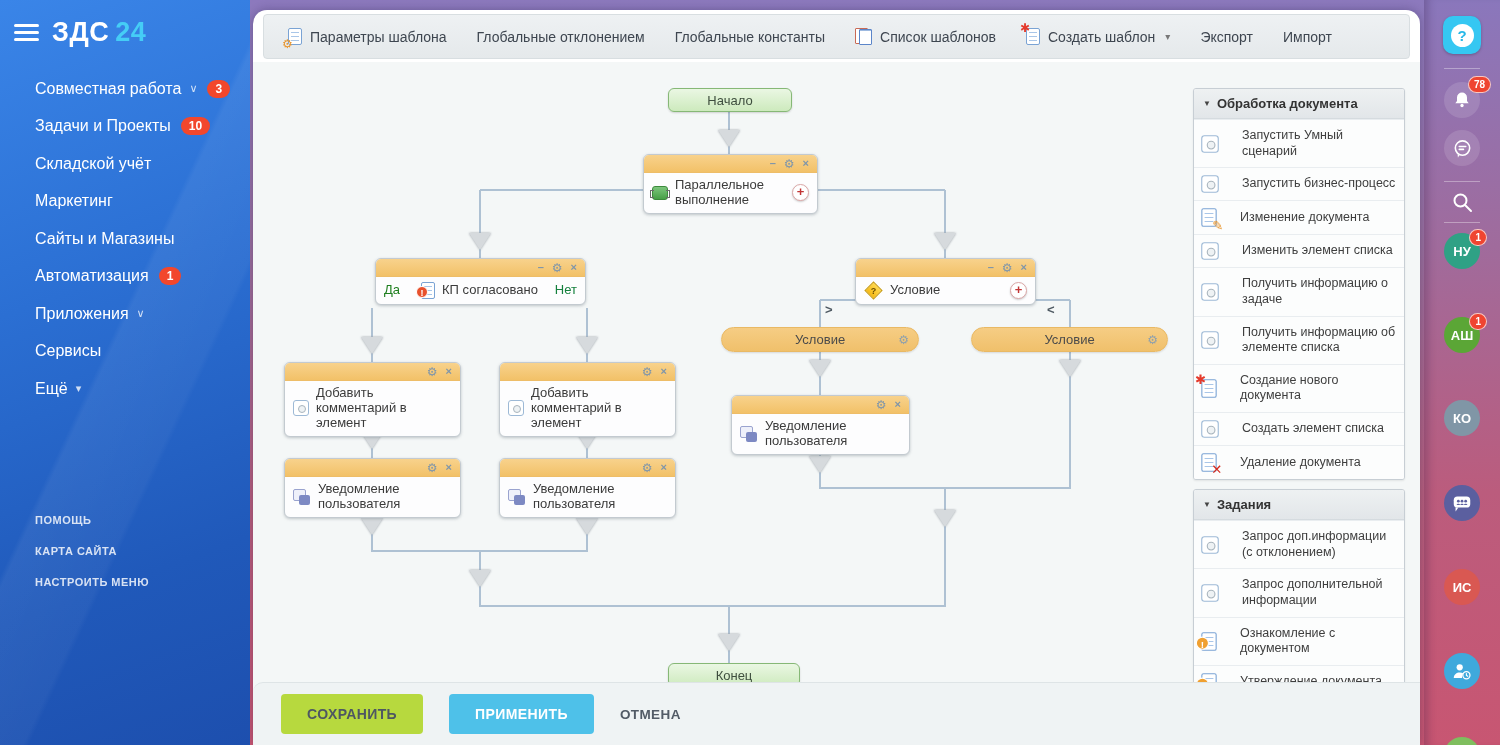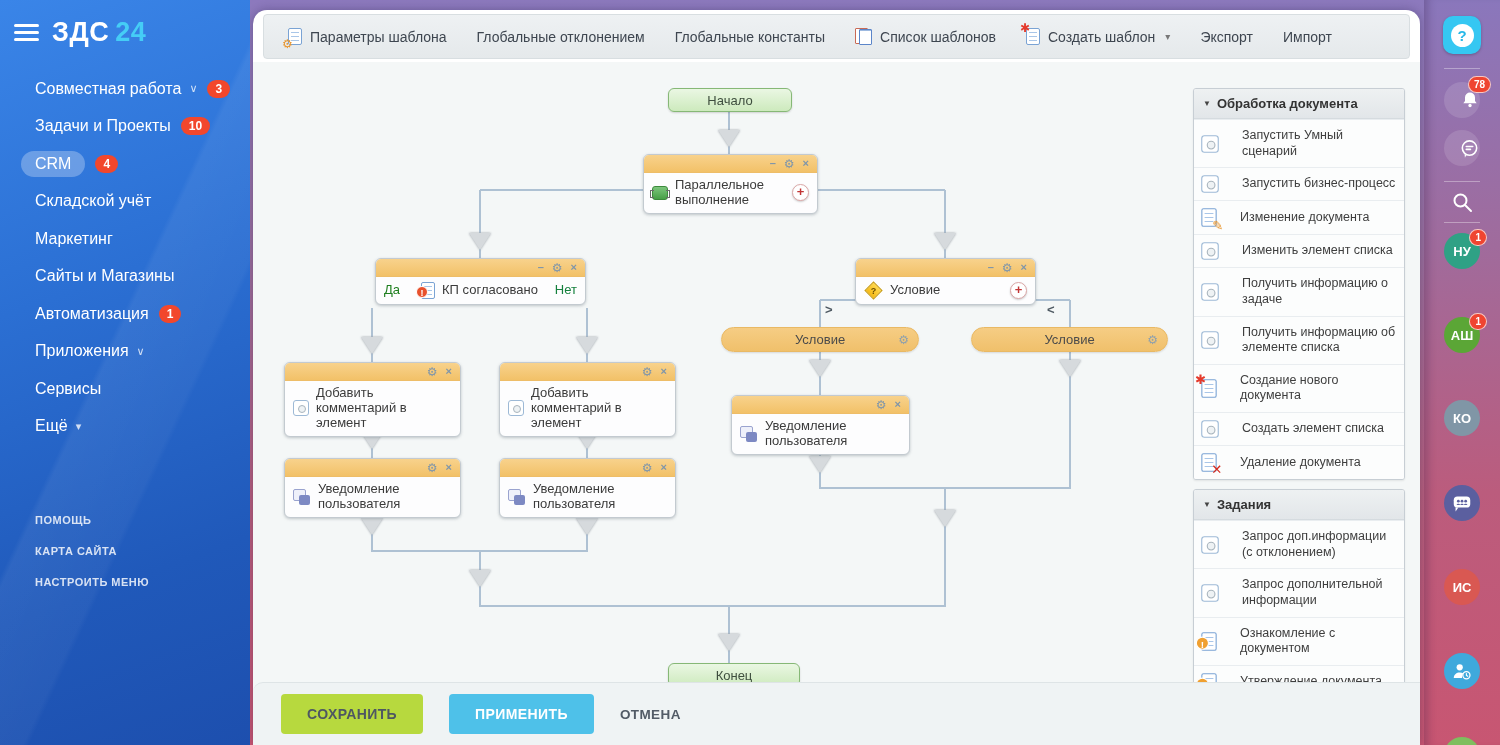--- a/index.html
+++ b/index.html
@@ -119,21 +119,21 @@
   .btn-cancel { background:none; color:#525b66; font-weight:bold; font-size:13.5px; border:none; cursor:pointer; font-family:inherit; letter-spacing:.4px; }
 
   
   .rightbar { position:absolute; right:0; top:0; width:76px; height:745px; z-index:10;
     background:linear-gradient(180deg,#8a77bc 0%,#a06b9c 33%,#bb5c7d 66%,#c85672 100%);
     box-shadow:inset 10px 0 8px -6px rgba(40,20,60,.25); }
   .rb { position:absolute; left:50%; transform:translateX(-50%); }
   .help { top:16px; width:38px; height:38px; border-radius:10px; background:#35c7f2; display:flex; align-items:center; justify-content:center; cursor:pointer; box-shadow:0 1px 3px rgba(0,0,0,.25); }
   .help .q { width:23px; height:23px; border-radius:50%; background:#fff; color:#27b8e8; font-weight:bold; font-size:15px; line-height:23px; text-align:center; }
   .rdiv { position:absolute; left:20px; width:36px; height:1px; background:rgba(255,255,255,.35); }
-  .iconcirc { width:36px; height:36px; border-radius:50%; background:rgba(255,255,255,.13); display:flex; align-items:center; justify-content:flex-end; cursor:pointer; }
+  .iconcirc { width:36px; height:36px; border-radius:50%; background:rgba(255,255,255,.13); display:flex; align-items:center; justify-content:center; cursor:pointer; }
   .rbadge { position:absolute; top:-6px; right:-11px; background:#ef4531; color:#fff; font-size:10px; font-weight:bold; border-radius:9px; padding:2px 5px; line-height:1.1; border:1px solid rgba(255,255,255,.7); }
   .av { width:36px; height:36px; border-radius:50%; color:#fff; font-size:13px; font-weight:bold; display:flex; align-items:center; justify-content:center; cursor:pointer; position:relative; }
   .av .rbadge { top:-4px; right:-7px; }
 </style>
 </head>
 <body>
 
 <aside class="sidebar">
   <div class="brand">
     <span class="burger">
@@ -145,24 +145,20 @@
   </div>
   <ul class="menu">
     <li>
         <span>Совместная работа</span>
         <span class="chev">∨</span>
         <span class="sbadge">3</span>
       </li>
     <li>
         <span>Задачи и Проекты</span>
         <span class="sbadge">10</span>
-      </li>
-    <li class="crm">
-        <span class="pill">CRM</span>
-        <span class="sbadge">4</span>
       </li>
     <li>
         <span>Складской учёт</span>
       </li>
     <li>
         <span>Маркетинг</span>
       </li>
     <li>
         <span>Сайты и Магазины</span>
       </li>

